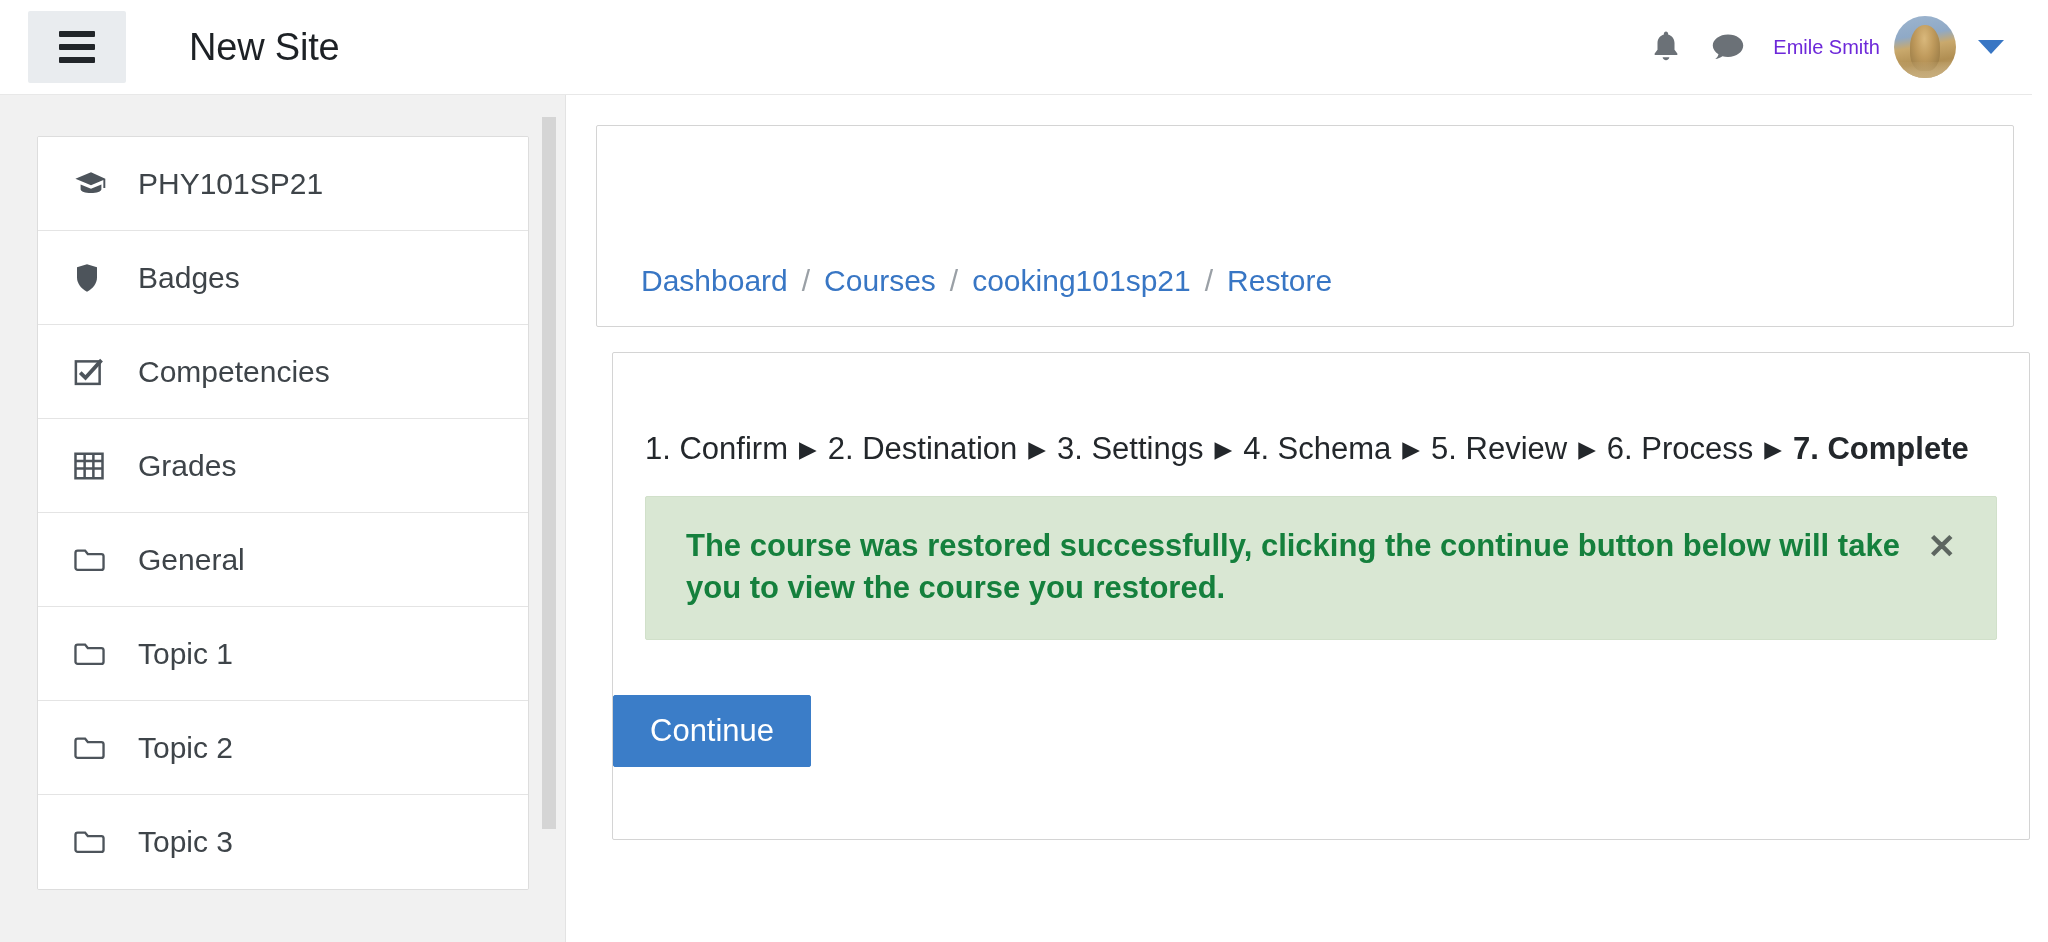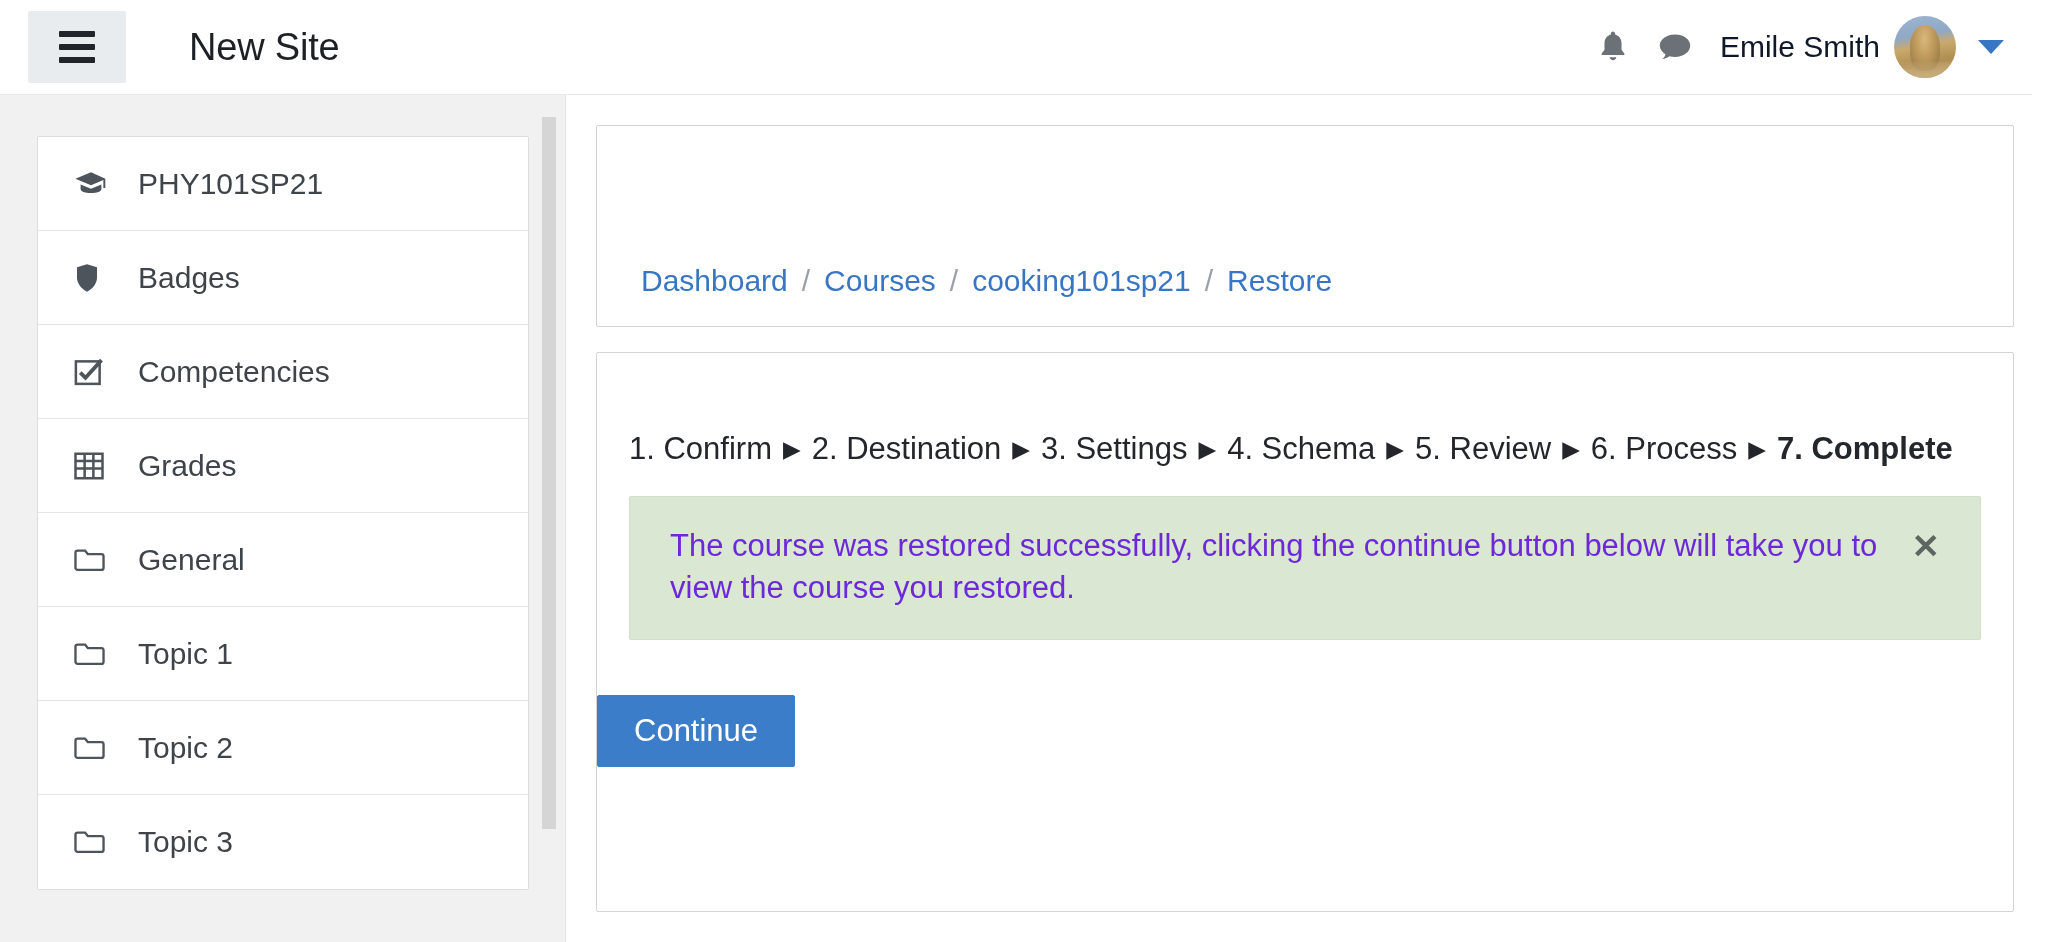--- a/index.html
+++ b/index.html
@@ -40,21 +40,21 @@
     margin-left: auto; margin-right: 22px;
     display: flex; align-items: center;
   }
   .nav-icon-btn {
     width: 62px; height: 62px;
     display: flex; align-items: center; justify-content: center;
     background: none; border: none; cursor: pointer;
     color: #6b7177;
   }
   .user-link {
-    font-size: 30px; color: #0f172a;
+    font-size: 20px; color: #6d28d9;
     text-decoration: none; white-space: nowrap;
     margin-left: 14px; margin-right: 14px; cursor: pointer;
   }
   .avatar {
     width: 62px; height: 62px; border-radius: 50%;
     overflow: hidden; position: relative;
     background: linear-gradient(170deg,#9db5cf 0%,#8fa9c6 32%,#c9a96d 48%,#b08e52 72%,#cbb48a 100%);
     flex: 0 0 auto;
   }
   .avatar::before {
@@ -152,22 +152,22 @@
     font-size: 30px;
   }
   .crumb {
     color: #3876c4; text-decoration: none; cursor: pointer;
     white-space: nowrap;
   }
   .crumb-sep {
     color: #9aa0a6; margin: 0 14px; user-select: none;
   }
   .card-body-block {
-    left: 30px; top: 257px;
-    width: 1418px; height: 560px;
+    left: 46px; top: 257px;
+    width: 1418px; height: 488px;
   }
   .steps {
     position: absolute; left: 32px; top: 78px;
     display: flex; align-items: center;
     font-size: 31px; color: #23272b;
     white-space: nowrap;
   }
   .step { cursor: pointer; }
   .step.current { font-weight: bold; cursor: default; }
   .step-arrow {
@@ -178,22 +178,22 @@
   .alert {
     position: absolute; left: 32px; top: 143px;
     width: 1352px;
     background: #d9e7d3;
     border: 1px solid #d1e0ca;
     border-radius: 2px;
     padding: 28px 34px 30px 40px;
     display: flex; align-items: flex-start;
   }
   .alert-text {
-    font-size: 31px; line-height: 1.35; color: #6d28d9;
-    flex: 1 1 auto; padding-right: 18px;
+    font-size: 31px; line-height: 1.35; color: #15803d;
+    flex: 1 1 auto; padding-right: 18px; font-weight: bold;
   }
   .alert-close {
     flex: 0 0 auto;
     font-size: 34px; line-height: 1;
     color: #5d6660; font-weight: bold;
     background: none; border: none;
     cursor: pointer; margin-top: 4px; padding: 0 6px;
     font-family: "Liberation Sans", sans-serif;
   }
   .continue-wrap {

